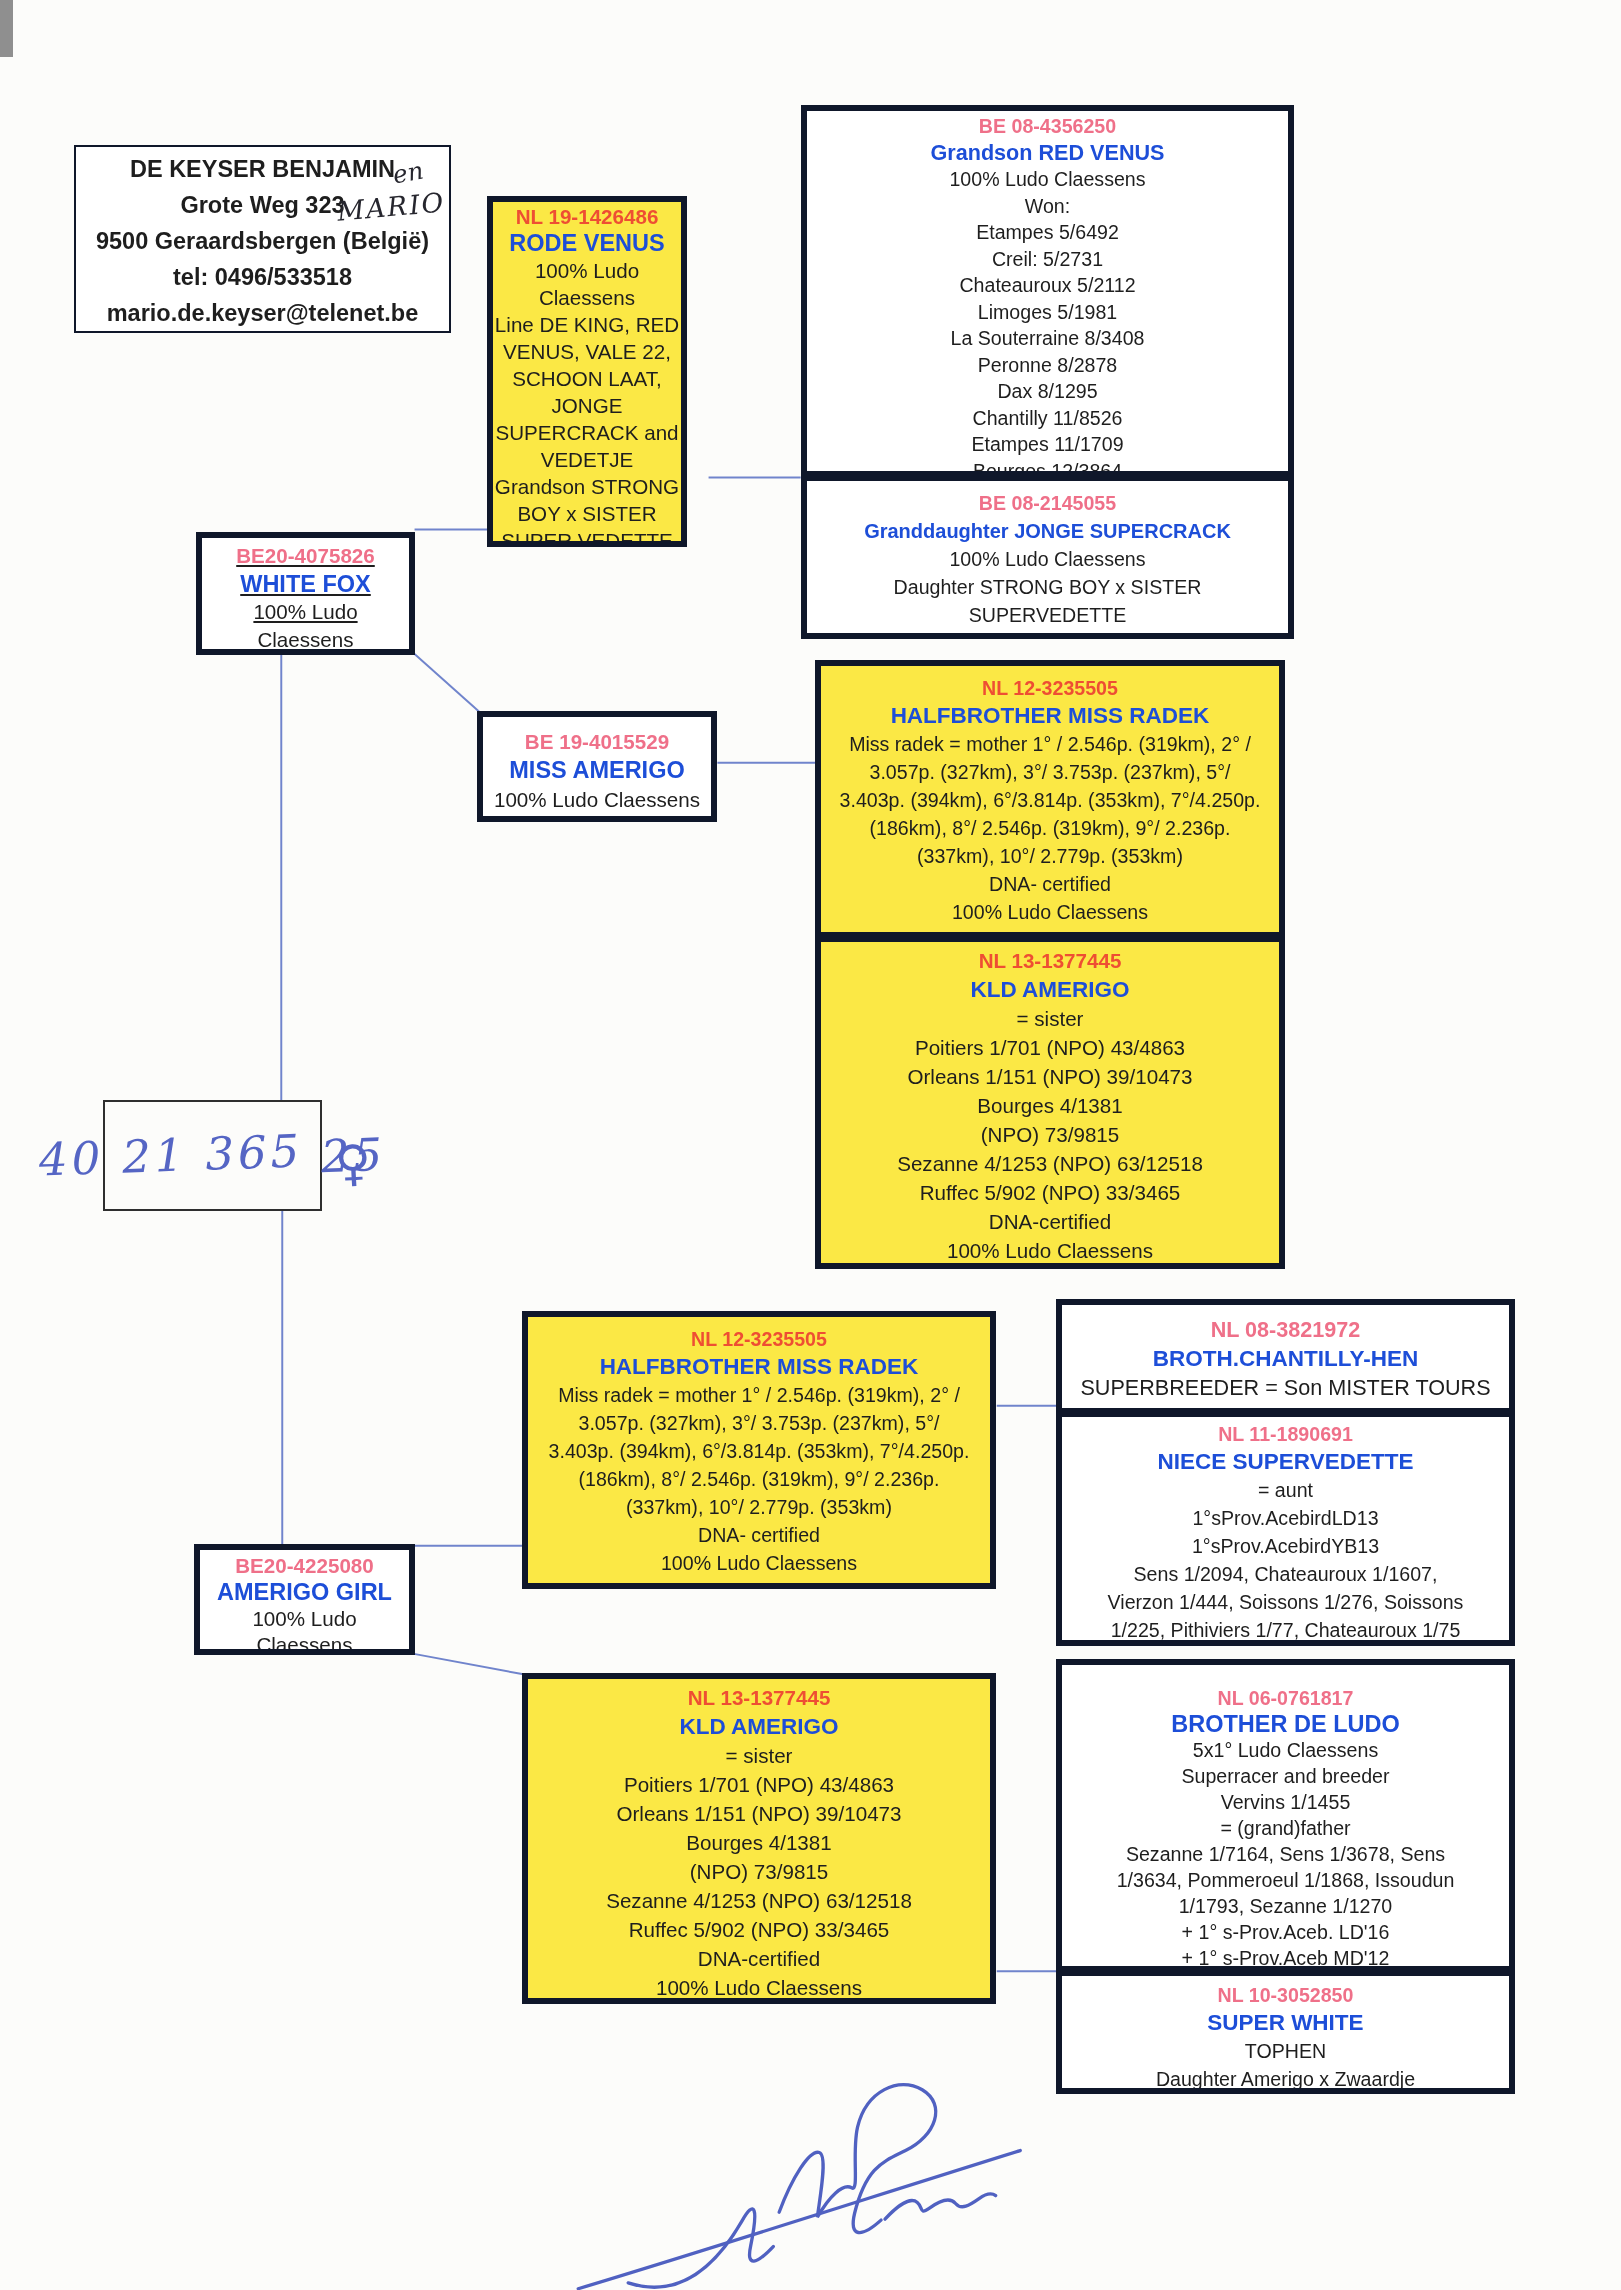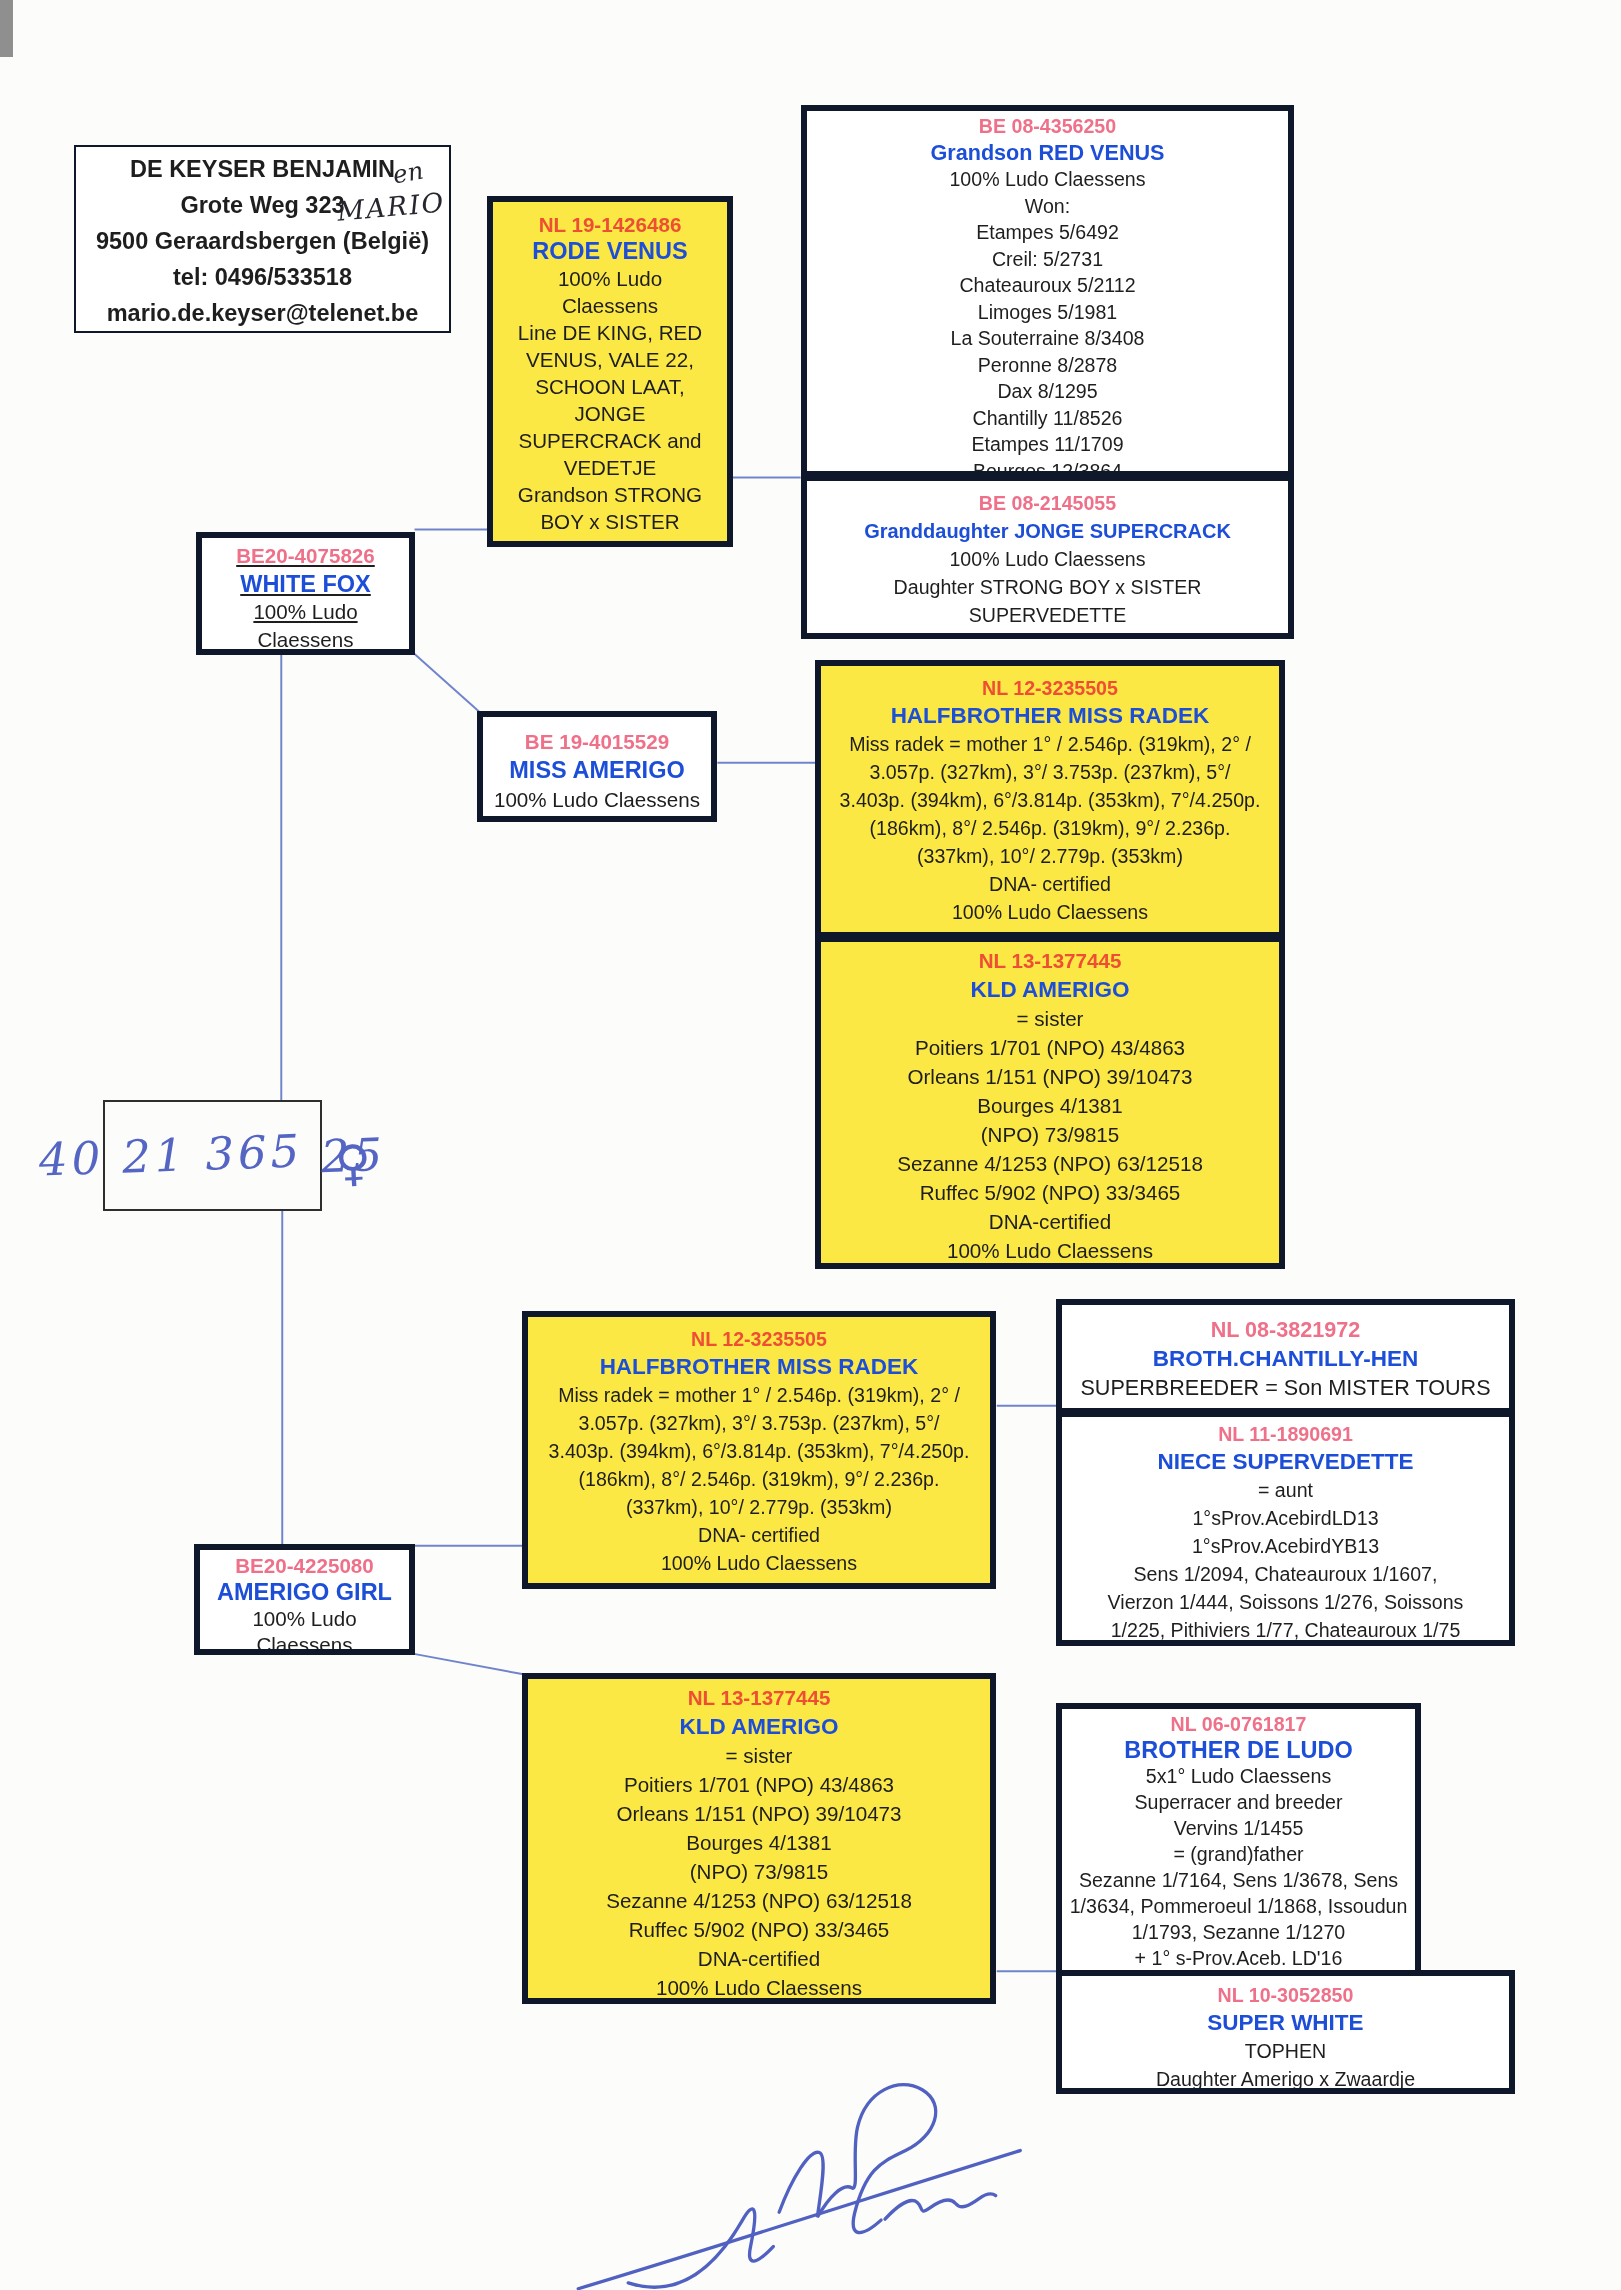--- a/index.html
+++ b/index.html
@@ -25,21 +25,21 @@
     font-weight:bold;font-size:23.5px;line-height:36px;padding-top:3.9px;
   }
   .b-line{white-space:nowrap;}
   .hand{
     position:absolute;font-family:"DejaVu Serif",serif;font-style:italic;
     font-weight:400;color:#26262e;
   }
   .hand-en{right:25.5px;top:7.8px;font-size:24.5px;transform:rotate(-10deg);}
   .hand-mario{right:3.9px;top:42px;font-size:26.5px;letter-spacing:2px;transform:rotate(-5deg);}
 
-  .bx-rode{left:487px;top:196px;width:246px;height:351px;font-size:20.6px;line-height:27px;padding-top:9px;}
+  .bx-rode{left:487px;top:196px;width:200px;height:351px;font-size:20.6px;line-height:27px;padding-top:1px;}
   .bx-rode .title{font-size:23.5px;}
   .bx-a{left:801px;top:105px;width:493px;height:372px;font-size:19.6px;line-height:26.5px;padding-top:2px;}
   .bx-a .title{font-size:21.6px;}
   .bx-b{left:801px;top:475px;width:493px;height:164px;font-size:19.6px;line-height:28px;padding-top:7.8px;}
   .bx-b .title{font-size:20px;}
   .bx-wf{left:196px;top:532px;width:219px;height:123px;font-size:20.6px;line-height:28px;padding-top:3.9px;text-decoration:underline;}
   .bx-wf .title{font-size:23.5px;}
   .bx-ma{left:477px;top:711px;width:240px;height:111px;font-size:20.6px;line-height:29px;padding-top:9.8px;}
   .bx-ma .title{font-size:23.5px;}
   .bx-hb1{left:815px;top:660px;width:470px;height:278px;}
@@ -49,21 +49,21 @@
   .bx-hb1,.bx-hb2{font-size:19.6px;line-height:28px;padding-top:7.8px;}
   .bx-hb1 .title,.bx-hb2 .title{font-size:22.5px;}
   .bx-kld1,.bx-kld2{font-size:20.6px;line-height:29px;padding-top:3.9px;}
   .bx-kld1 .title,.bx-kld2 .title{font-size:22.5px;}
   .bx-ag{left:194px;top:1544px;width:221px;height:111px;font-size:20.6px;line-height:26.5px;padding-top:2.9px;}
   .bx-ag .title{font-size:23.5px;}
   .bx-ch{left:1056px;top:1299px;width:459px;height:115px;font-size:21.6px;line-height:29px;padding-top:9.8px;white-space:nowrap;}
   .bx-ch .title{font-size:22.5px;}
   .bx-ni{left:1056px;top:1411px;width:459px;height:235px;font-size:19.6px;line-height:28px;padding-top:2.9px;}
   .bx-ni .title{font-size:22.5px;}
-  .bx-bl{left:1056px;top:1659px;width:365px;height:313px;font-size:19.6px;line-height:26px;padding-top:2px;margin-top:44px;}
+  .bx-bl{left:1056px;top:1659px;width:459px;height:313px;font-size:19.6px;line-height:26px;padding-top:20px;}
   .bx-bl .title{font-size:23.5px;}
   .bx-sw{left:1056px;top:1970px;width:459px;height:124px;font-size:19.6px;line-height:28px;padding-top:4.9px;}
   .bx-sw .title{font-size:22.5px;}
 
   .ringbox{
     position:absolute;left:103px;top:1100px;width:219px;height:111px;box-sizing:border-box;
     border:2px solid #2e2e2e;background:#fcfcfa;display:flex;align-items:center;justify-content:center;
   }
   .hand-digits{
     font-family:"DejaVu Serif",serif;font-style:italic;font-size:45px;

